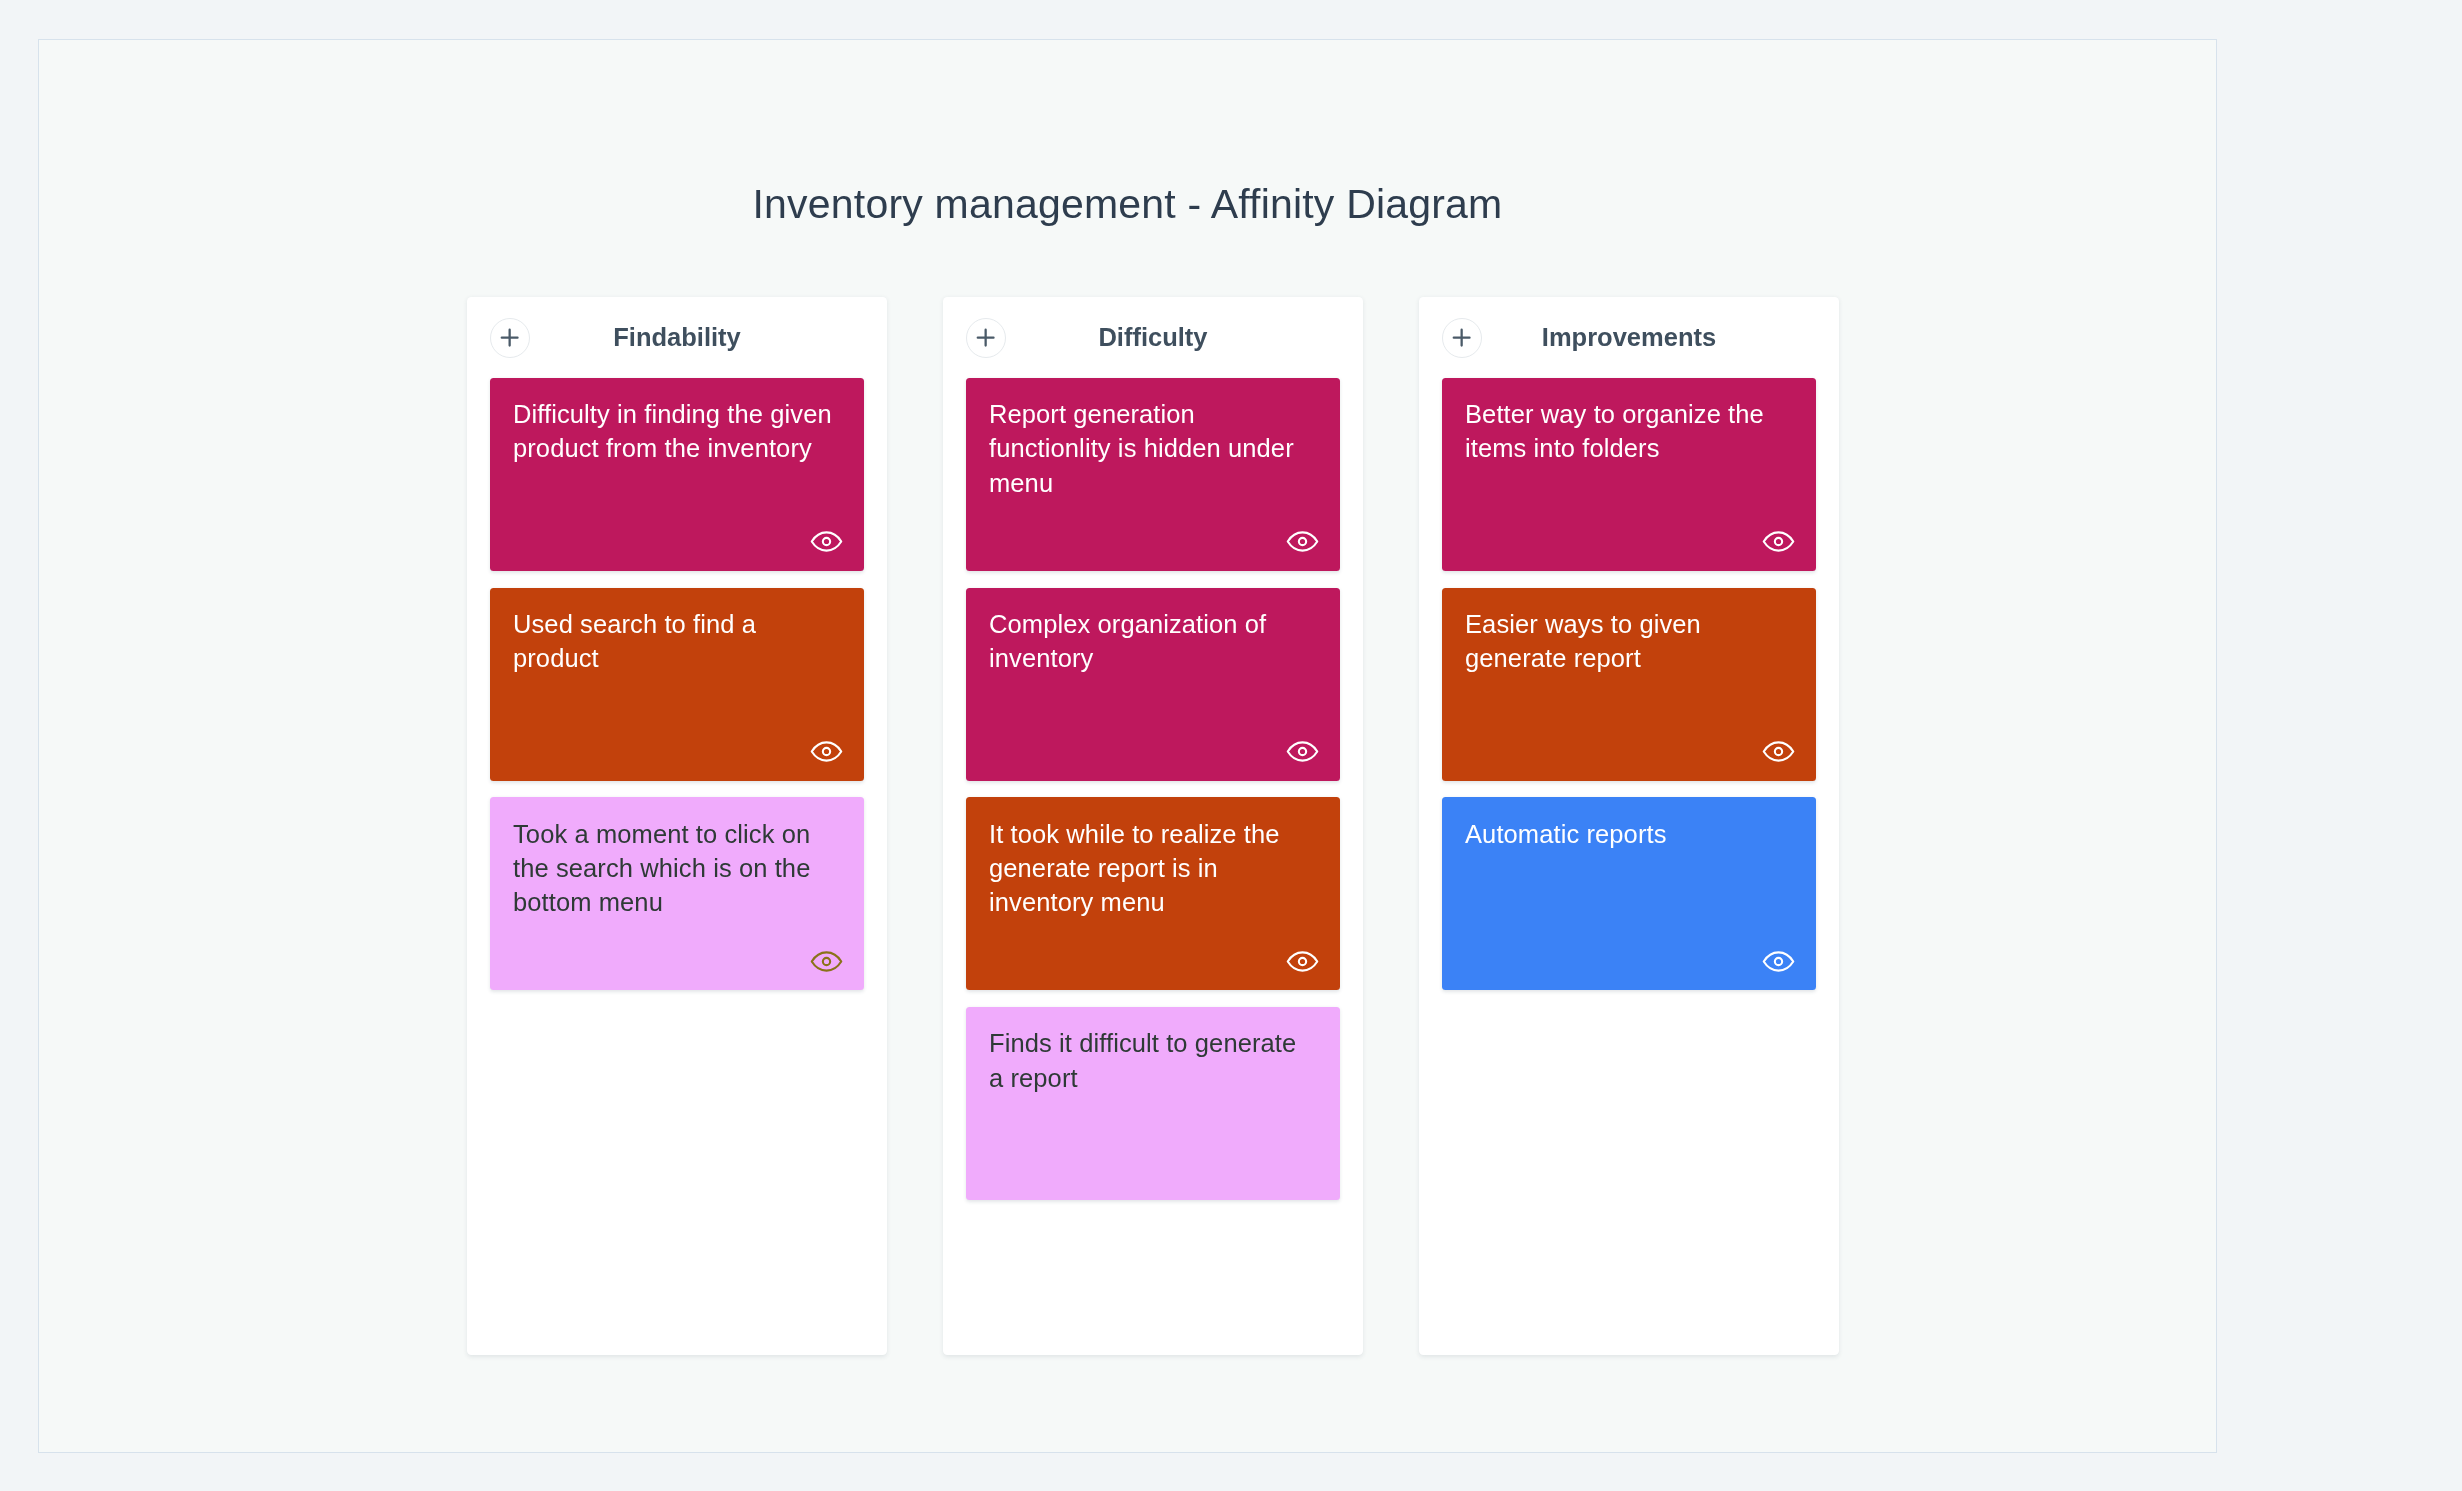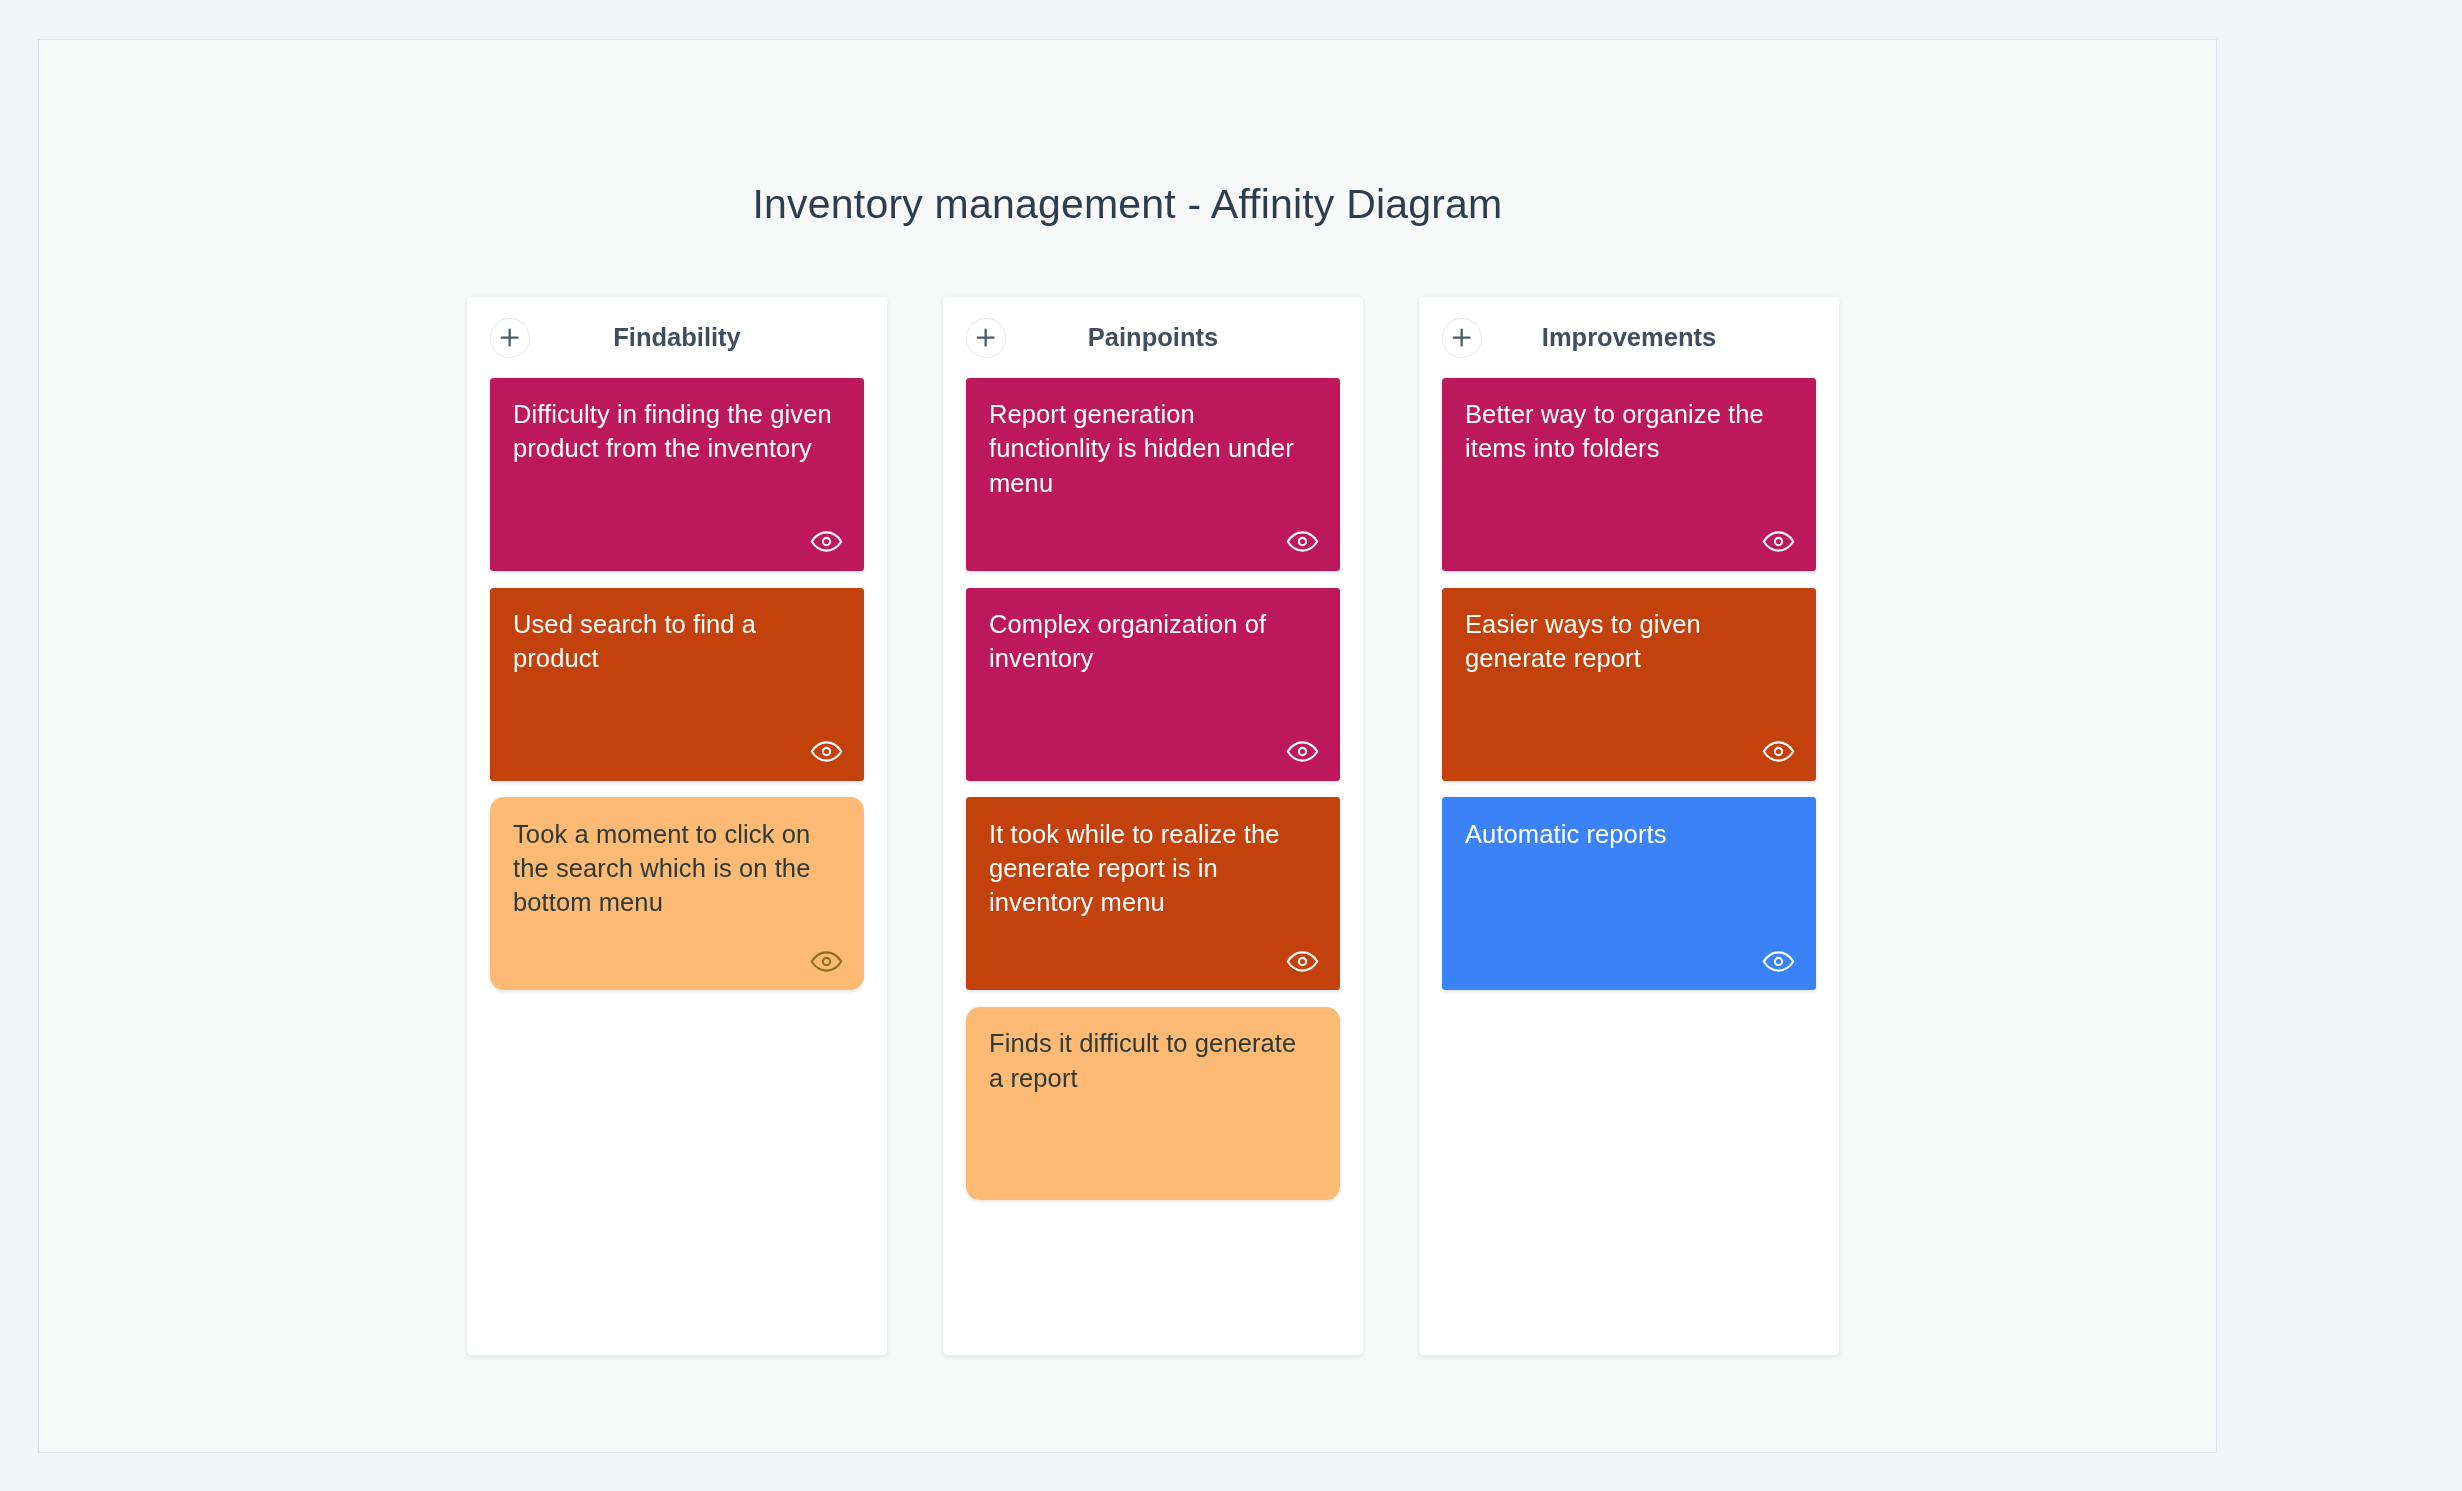--- a/index.html
+++ b/index.html
@@ -110,21 +110,21 @@
   .card-text {
     font-size: 25.5px;
     line-height: 1.34;
     font-weight: 400;
     letter-spacing: 0.1px;
     word-break: break-word;
   }
 
   .card.blue  { background: #be185d; }
   .card.teal  { background: #c2410c; }
-  .card.yellow{ background: #fdba74; border-radius: 14px; }
+  .card.yellow{ background: #f0abfc; }
   .card.red   { background: #3b82f6; }
 
   .card.blue  .card-text,
   .card.teal  .card-text,
   .card.red   .card-text { color: #ffffff; }
   .card.yellow .card-text { color: #2e3a36; }
 
   .eye-icon {
     position: absolute;
     right: 21px;
@@ -185,21 +185,21 @@
       </div>
       <div class="column">
         <div class="column-header">
           <div class="add-button">
             <span>
               <svg width="19.3" height="19.3" viewBox="0 0 22 22">
                 <path d="M11 2 L11 20 M2 11 L20 11" stroke="#4a5a68" stroke-width="2.6" stroke-linecap="round" fill="none"></path>
               </svg>
             </span>
           </div>
-          <div class="column-title">Painpoints</div>
+          <div class="column-title">Difficulty</div>
         </div>
         <div class="cards">
           <div class="card blue">
             <div class="card-text">Report generation functionlity is hidden under menu</div>
             <span class="eye-icon"><svg width="33" height="23" viewBox="0 0 38 26" fill="none">
                 <path d="M2 13 C7 5, 13.5 2.5, 19 2.5 C24.5 2.5, 31 5, 36 13 C31 21, 24.5 23.5, 19 23.5 C13.5 23.5, 7 21, 2 13 Z" stroke-width="2.4" stroke-linejoin="round" fill="none"></path>
                 <circle cx="19" cy="13" r="4.2" stroke-width="2.4" fill="none"></circle>
               </svg></span>
           </div>
           <div class="card blue">

